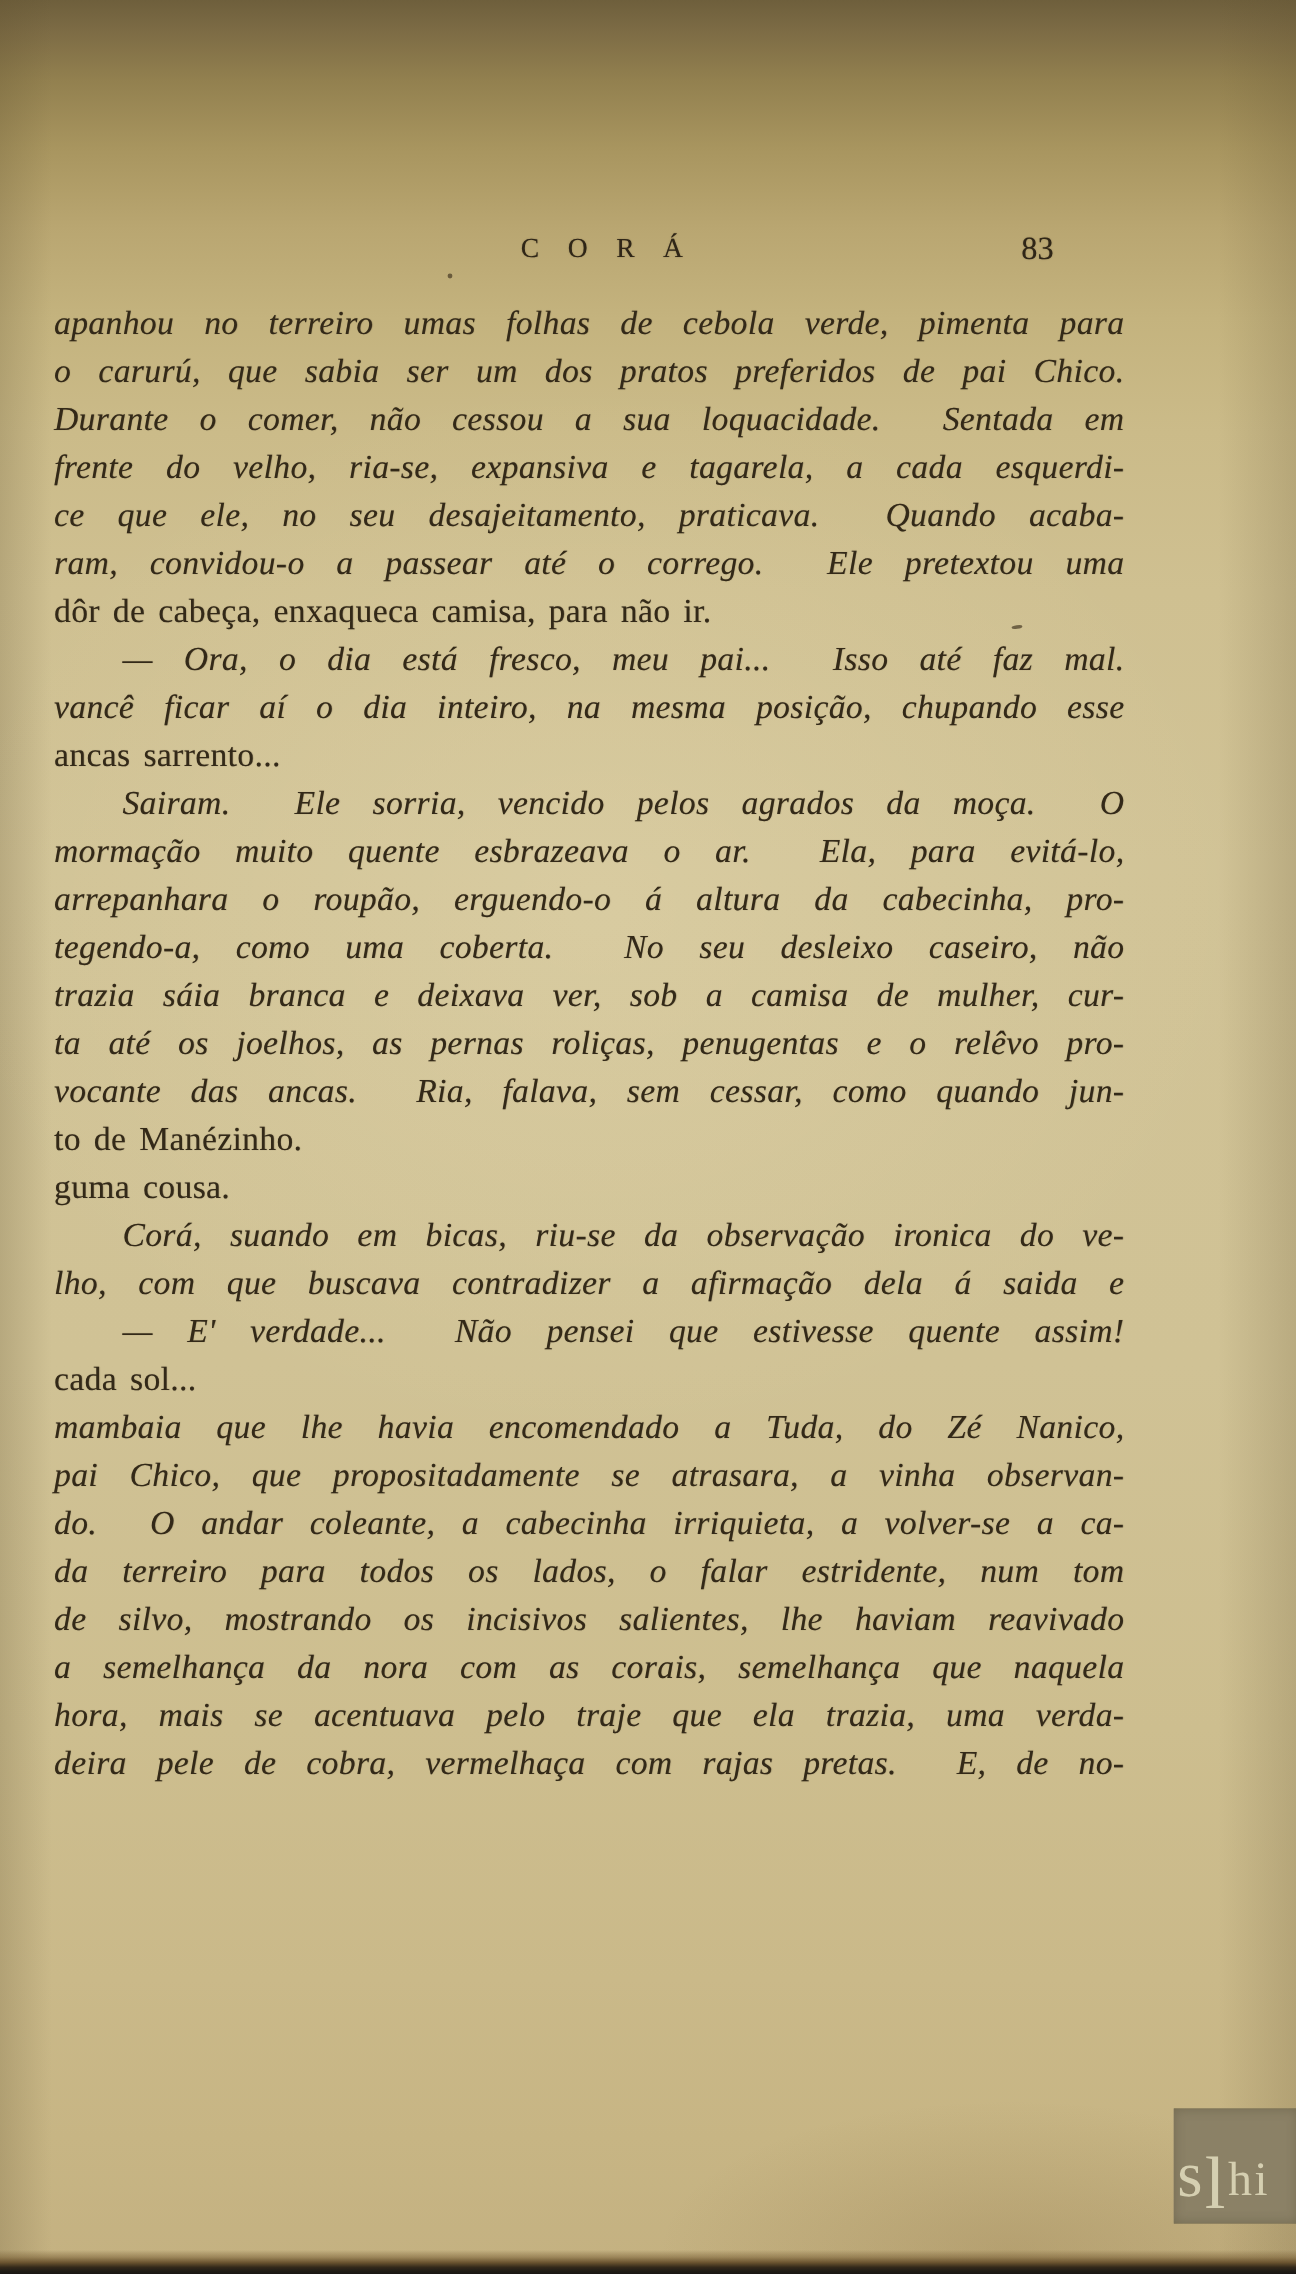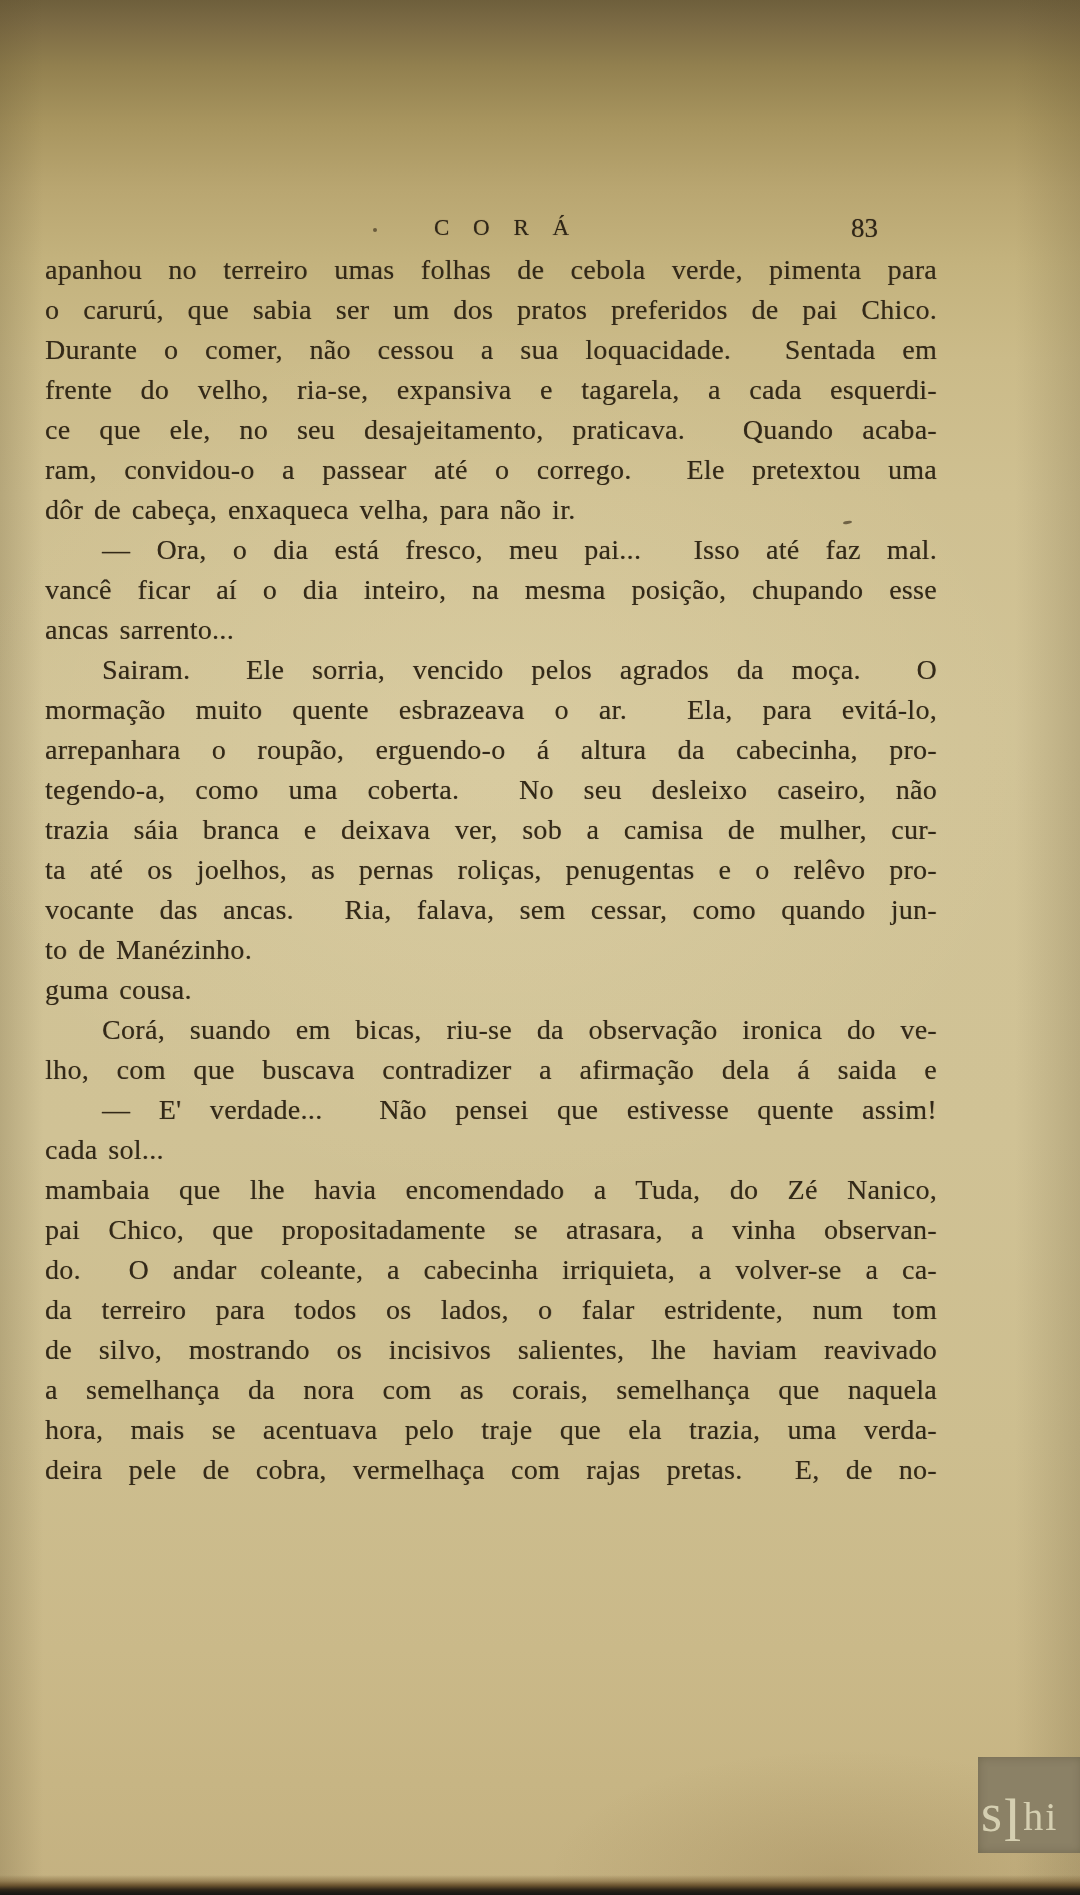--- a/index.html
+++ b/index.html
@@ -15,21 +15,21 @@
       radial-gradient(ellipse 420px 180px at 78% 99%, rgba(110,80,35,0.18), rgba(110,80,35,0) 70%),
       linear-gradient(90deg, rgba(92,77,45,0.22) 0%, rgba(92,77,45,0) 4%, rgba(92,77,45,0) 94%, rgba(92,77,45,0.20) 100%),
       linear-gradient(180deg,
         #6e5f3c 0%, #7b6a44 1.2%, #92804f 3.5%, #a8955f 6.5%,
         #b9a671 10%, #c4b37e 14%, #cbbb89 19%, #cfc091 26%,
         #d1c396 38%, #d0c295 60%, #cdbe8f 76%, #cab989 87%,
         #c7b584 94%, #c4b181 100%);
     color: #302617;
   }
 
-  .header { position: absolute; left: 0; top: 192px; width: 100%; height: 32px; margin-top: 21px; }
+  .header { position: absolute; left: 0; top: 192px; width: 100%; height: 32px; }
   .title {
     position: absolute; left: 434px; top: 2px;
     font-size: 23px; letter-spacing: 9px;
     color: #2f2617;
     text-shadow: 0 0 1px rgba(47,38,23,0.5);
   }
   .pagenum {
     position: absolute; left: 851px; top: 0;
     font-size: 27px;
     color: #2f2617;
@@ -42,21 +42,21 @@
   .line {
     height: 40px; line-height: 40px;
     font-size: 28px;
     letter-spacing: 0.3px;
     word-spacing: 3.5px;
     color: #332918;
     text-shadow: 0.3px 0.3px 0.7px rgba(51,41,24,0.45);
     text-align: left;
     white-space: normal;
   }
-  .line.just { text-align: justify; text-align-last: justify; }
+  .line.just { text-align: justify; text-align-last: justify; font-style: italic; }
   .line.indent { padding-left: 57px; }
 
   .speck { position: absolute; background: rgba(60,48,28,0.65); border-radius: 50%; }
   .speck-a { left: 843px; top: 521px; width: 9px; height: 3px; transform: rotate(-8deg); }
   .speck-b { left: 373px; top: 228px; width: 4px; height: 4px; }
 
   .watermark {
     position: absolute; left: 978px; top: 1757px;
     width: 104px; height: 96px;
     background: #8b8166;
@@ -97,21 +97,21 @@
     <span class="pagenum">83</span>
   </div>
 
   <div class="text" id="textblock">
       <div class="line just">apanhou no terreiro umas folhas de cebola verde, pimenta para</div>
       <div class="line just">o carurú, que sabia ser um dos pratos preferidos de pai Chico.</div>
       <div class="line just">Durante o comer, não cessou a sua loquacidade.&nbsp; Sentada em</div>
       <div class="line just">frente do velho, ria-se, expansiva e tagarela, a cada esquerdi-</div>
       <div class="line just">ce que ele, no seu desajeitamento, praticava.&nbsp; Quando acaba-</div>
       <div class="line just">ram, convidou-o a passear até o corrego.&nbsp; Ele pretextou uma</div>
-      <div class="line">dôr de cabeça, enxaqueca velha, para não ir.</div>
+      <div class="line">dôr de cabeça, enxaqueca camisa, para não ir.</div>
       <div class="line indent just">— Ora, o dia está fresco, meu pai...&nbsp; Isso até faz mal.</div>
       <div class="line just">vancê ficar aí o dia inteiro, na mesma posição, chupando esse</div>
       <div class="line">ancas sarrento...</div>
       <div class="line indent just">Sairam.&nbsp; Ele sorria, vencido pelos agrados da moça.&nbsp; O</div>
       <div class="line just">mormação muito quente esbrazeava o ar.&nbsp; Ela, para evitá-lo,</div>
       <div class="line just">arrepanhara o roupão, erguendo-o á altura da cabecinha, pro-</div>
       <div class="line just">tegendo-a, como uma coberta.&nbsp; No seu desleixo caseiro, não</div>
       <div class="line just">trazia sáia branca e deixava ver, sob a camisa de mulher, cur-</div>
       <div class="line just">ta até os joelhos, as pernas roliças, penugentas e o relêvo pro-</div>
       <div class="line just">vocante das ancas.&nbsp; Ria, falava, sem cessar, como quando jun-</div>

